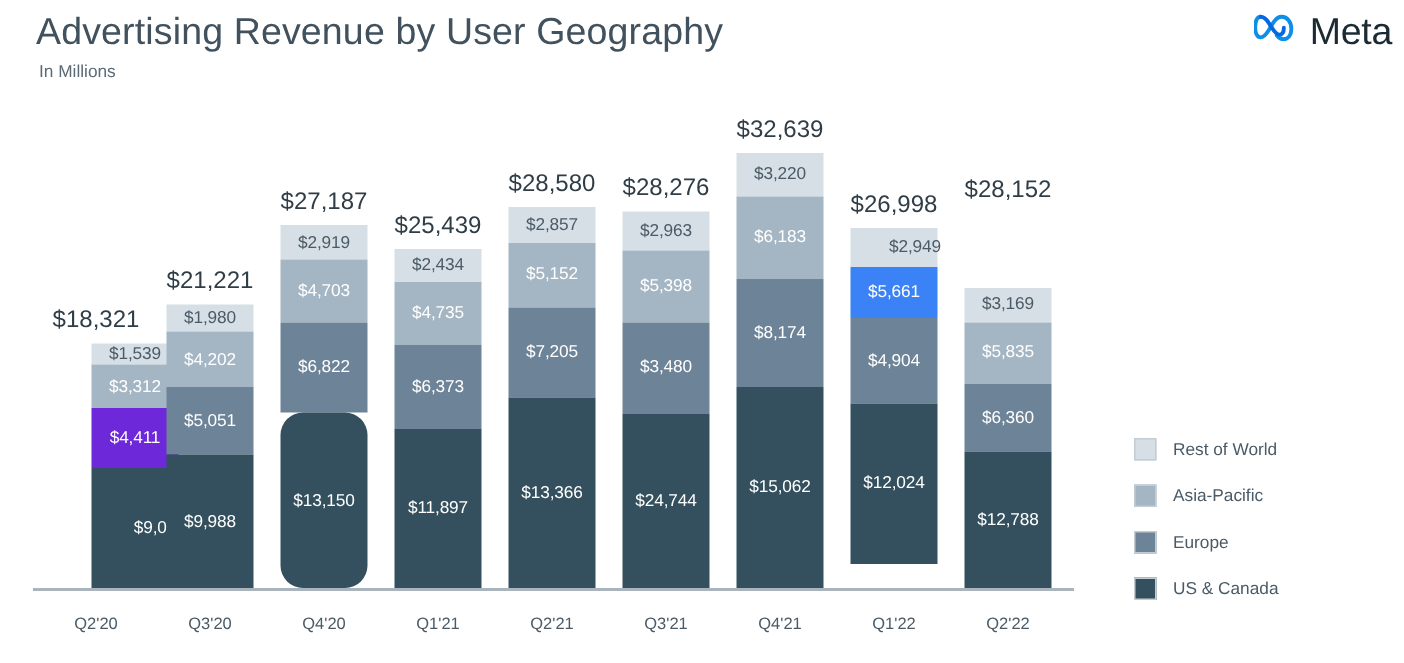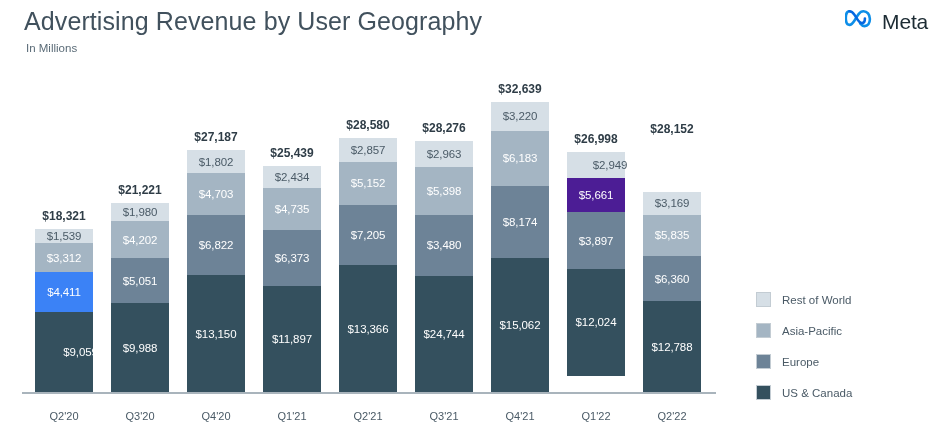--- a/index.html
+++ b/index.html
@@ -33,21 +33,21 @@
   
   #brand {
     position:absolute;
     right:8px; top:8px;
     display:flex;
     align-items:center;
     gap:7px;
   }
   #brand-mark { display:block; }
   #brand-name {
-    font-size:21px;
+    font-size:25px;
     font-weight:400;
     color:#1c2b33;
     letter-spacing:-.2px;
     line-height:1;
   }
 
   
   #plot {
     position:absolute;
     left:0; top:60px;
@@ -83,22 +83,22 @@
     white-space:nowrap;
     letter-spacing:-.1px;
   }
   .seg.light-seg { color:#4a5a66; }
 
   .total-label {
     position:absolute;
     width:58px;
     left:0;
     text-align:center;
-    font-size:12px;
-    font-weight:700;
+    font-size:16px;
+    font-weight:400;
     color:#2f3d47;
     white-space:nowrap;
   }
   .cat-label {
     position:absolute;
     left:-6px;
     width:70px;
     text-align:center;
     font-size:11px;
     color:#4a5a66;
@@ -141,45 +141,45 @@
       <path d="M4.4 3.2c2.1 0 3.6 1.3 5.3 3.9l1.9 3.0c2.0 3.2 3.4 5.0 5.3 5.0 1.9 0 3.0-1.7 3.0-4.6" fill="none" stroke="#0668E1" stroke-width="2.6" stroke-linecap="round"></path>
     </svg>
   </span>
   <span id="brand-name">Meta</span>
 </div>
 
 <div id="plot">
   <div id="axis-line"></div>
   <div id="bars">
       <div class="bar-group" style="left: 35px;">
-        <div class="bar-stack" style="height: 162.783px;">
+        <div class="bar-stack" style="height: 162.783px; margin-left: 26px;">
           <div class="seg light-seg" style="background: rgb(214, 223, 230); height: 13.6741px;">$1,539</div>
           <div class="seg" style="background: rgb(164, 181, 195); height: 29.4274px;">$3,312</div>
-          <div class="seg" style="background: #3b82f6; height: 39.1921px;">$4,411</div>
+          <div class="seg" style="background: #6d28d9; height: 39.1921px;">$4,411</div>
           <div class="seg" style="background: rgb(52, 80, 94); height: 80.4899px; padding-left: 33px;">$9,059</div>
         </div>
         <div class="total-label" style="bottom: 168.783px;">$18,321</div>
         <div class="cat-label" style="bottom: -30px;">Q2'20</div>
       </div>
       <div class="bar-group" style="left: 111px;">
         <div class="bar-stack" style="height: 188.55px;">
           <div class="seg light-seg" style="background: rgb(214, 223, 230); height: 17.5925px;">$1,980</div>
           <div class="seg" style="background: rgb(164, 181, 195); height: 37.3351px;">$4,202</div>
           <div class="seg" style="background: rgb(109, 131, 151); height: 44.8785px;">$5,051</div>
           <div class="seg" style="background: rgb(52, 80, 94); height: 88.7441px;">$9,988</div>
         </div>
         <div class="total-label" style="bottom: 194.55px;">$21,221</div>
         <div class="cat-label" style="bottom: -30px;">Q3'20</div>
       </div>
       <div class="bar-group" style="left: 187px;">
         <div class="bar-stack" style="height: 241.559px;">
-          <div class="seg light-seg" style="background: rgb(214, 223, 230); height: 22.3193px;">$1,802</div>
+          <div class="seg light-seg" style="background: rgb(214, 223, 230); height: 22.3193px;">$2,919</div>
           <div class="seg" style="background: rgb(164, 181, 195); height: 41.7865px;">$4,703</div>
           <div class="seg" style="background: rgb(109, 131, 151); height: 60.614px;">$6,822</div>
-          <div class="seg" style="background: rgb(52, 80, 94); height: 116.839px;">$13,150</div>
+          <div class="seg" style="background: rgb(52, 80, 94); height: 116.839px; border-radius: 15px;">$13,150</div>
         </div>
         <div class="total-label" style="bottom: 247.559px;">$27,187</div>
         <div class="cat-label" style="bottom: -30px;">Q4'20</div>
       </div>
       <div class="bar-group" style="left: 263px;">
         <div class="bar-stack" style="height: 226.027px;">
           <div class="seg light-seg" style="background: rgb(214, 223, 230); height: 21.6263px;">$2,434</div>
           <div class="seg" style="background: rgb(164, 181, 195); height: 42.0708px;">$4,735</div>
           <div class="seg" style="background: rgb(109, 131, 151); height: 56.6246px;">$6,373</div>
           <div class="seg" style="background: rgb(52, 80, 94); height: 105.706px;">$11,897</div>
@@ -213,22 +213,22 @@
           <div class="seg" style="background: rgb(164, 181, 195); height: 54.9364px;">$6,183</div>
           <div class="seg" style="background: rgb(109, 131, 151); height: 72.6266px;">$8,174</div>
           <div class="seg" style="background: rgb(52, 80, 94); height: 133.827px;">$15,062</div>
         </div>
         <div class="total-label" style="bottom: 296px;">$32,639</div>
         <div class="cat-label" style="bottom: -30px;">Q4'21</div>
       </div>
       <div class="bar-group" style="left: 567px;">
         <div class="bar-stack" style="height: 239.879px;">
           <div class="seg light-seg" style="background: rgb(214, 223, 230); height: 26.2021px; padding-left: 28px;">$2,949</div>
-          <div class="seg" style="background: #4c1d95; height: 34px;">$5,661</div>
-          <div class="seg" style="background: rgb(109, 131, 151); height: 56.5446px;">$3,897</div>
+          <div class="seg" style="background: #3b82f6; height: 34px;">$5,661</div>
+          <div class="seg" style="background: rgb(109, 131, 151); height: 56.5446px;">$4,904</div>
           <div class="seg" style="background: rgb(52, 80, 94); height: 106.834px;">$12,024</div>
         </div>
         <div class="total-label" style="bottom: 245.879px;">$26,998</div>
         <div class="cat-label" style="bottom: -30px;">Q1'22</div>
       </div>
       <div class="bar-group" style="left: 643px;">
         <div class="bar-stack" style="height: 200px; border-radius: 17px;">
           <div class="seg light-seg" style="background: rgb(214, 223, 230); height: 28.1568px;">$3,169</div>
           <div class="seg" style="background: rgb(164, 181, 195); height: 51.8444px;">$5,835</div>
           <div class="seg" style="background: rgb(109, 131, 151); height: 56.5091px;">$6,360</div>

